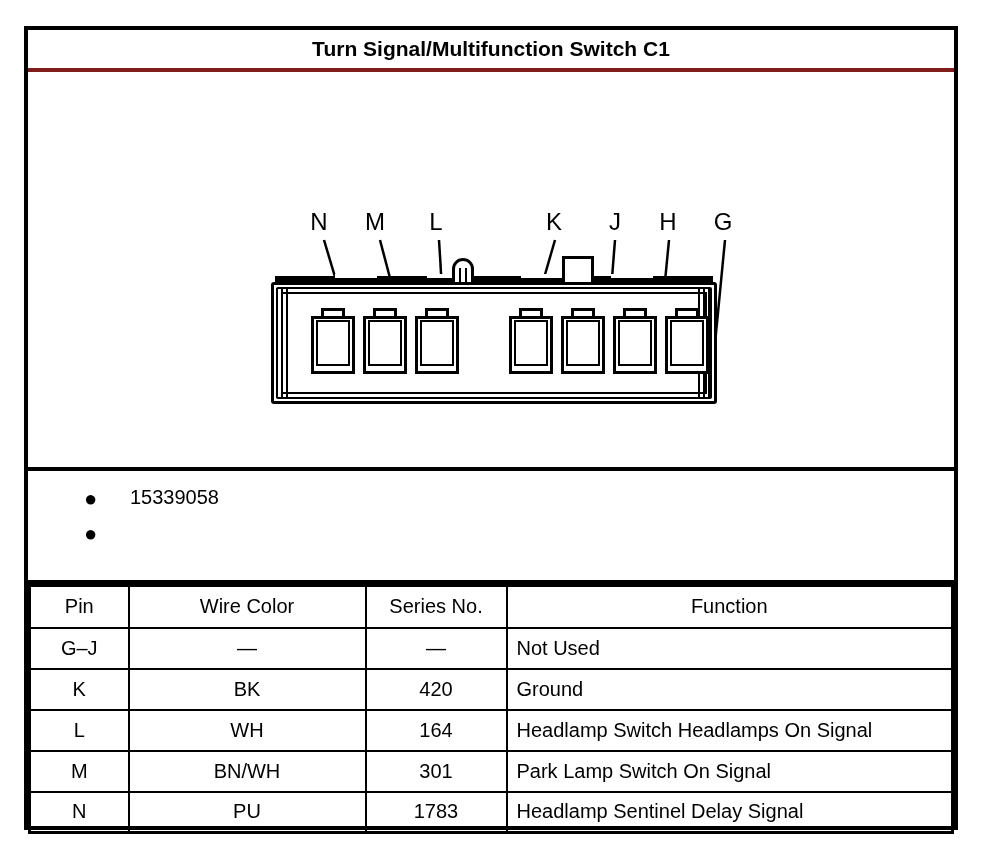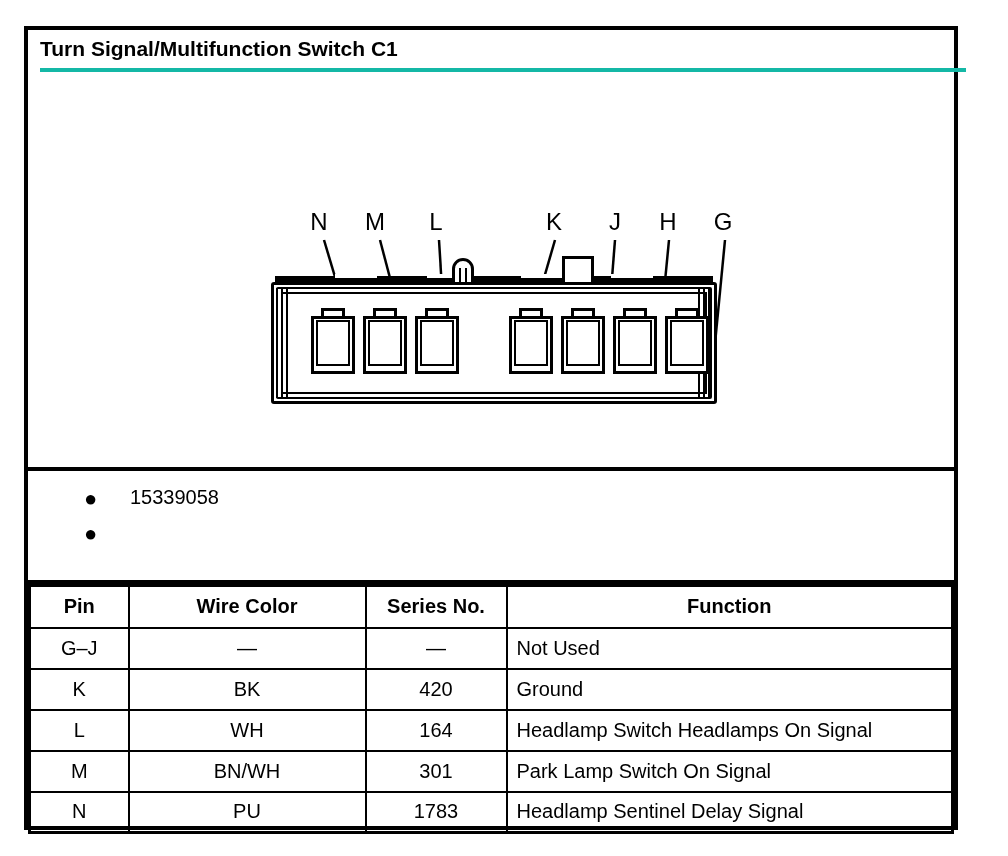--- a/index.html
+++ b/index.html
@@ -29,28 +29,29 @@
     top: 26px;
     width: 934px;
     height: 804px;
     border: 4px solid #000;
     box-sizing: border-box;
   }
 
   
   .title-bar {
     position: absolute;
-    left: 12px;
+    left: 0;
     top: 0;
     width: 100%;
     height: 42px;
-    border-bottom: 4px solid #14b8a6;
+    border-bottom: 4px solid #7f1d1d;
     box-sizing: border-box;
     display: flex;
     align-items: center;
+    justify-content: center;
   }
   .title-text {
     font-size: 21px;
     font-weight: bold;
     letter-spacing: 0px;
     white-space: nowrap;
   }
 
   
   .diagram-panel {
@@ -307,21 +308,21 @@
   .pin-table td {
     border: 2px solid #000;
     box-sizing: border-box;
     height: 41px;
     padding: 0 6px;
     font-size: 20px;
     font-weight: normal;
     vertical-align: middle;
   }
   .pin-table th {
-    font-weight: bold;
+    font-weight: normal;
     height: 42px;
   }
   .pin-table td.c-pin,
   .pin-table td.c-wire,
   .pin-table td.c-circ {
     text-align: center;
   }
   .pin-table td.c-func {
     text-align: left;
     padding-left: 9px;

